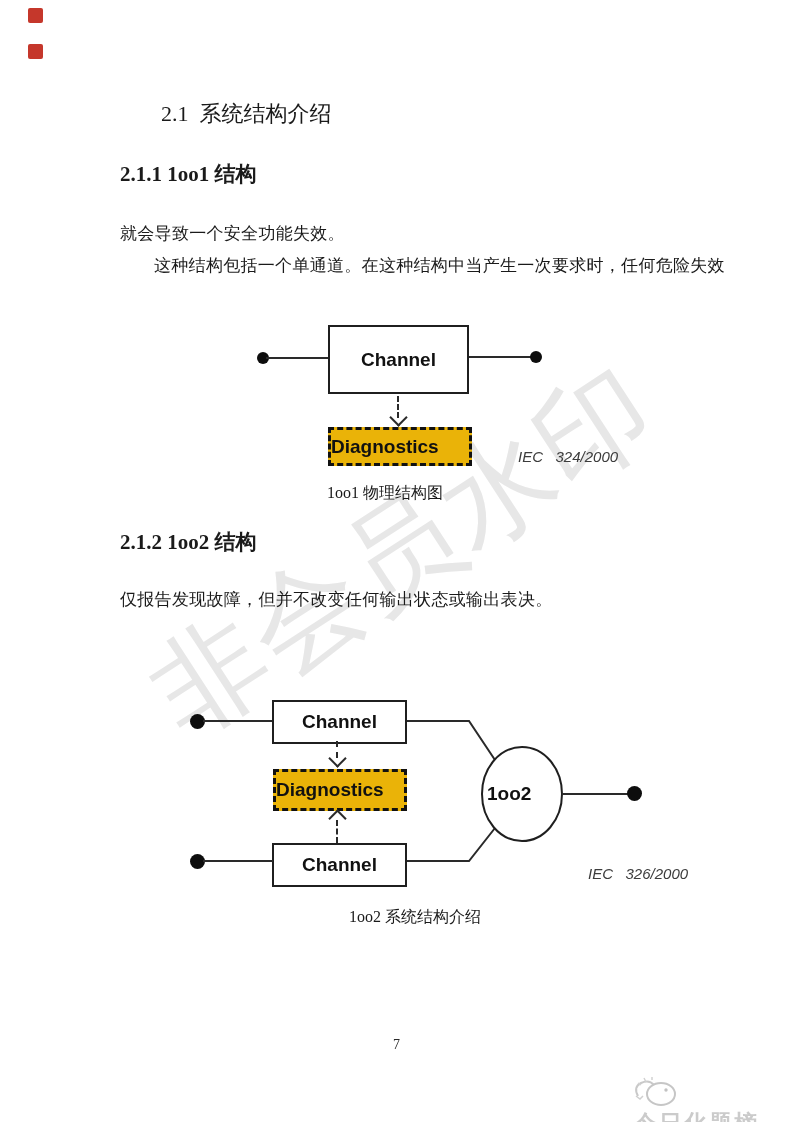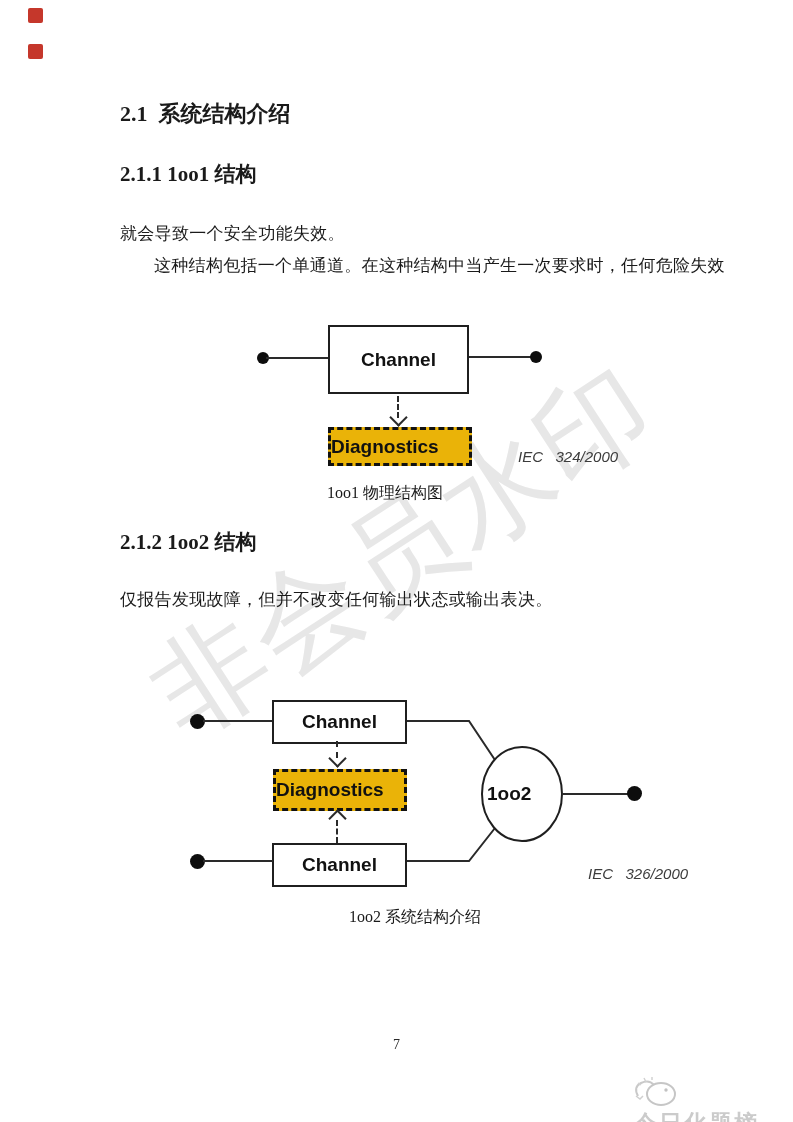--- a/index.html
+++ b/index.html
@@ -20,21 +20,21 @@
     font-size:112px;
     font-weight:400;
     letter-spacing:2px;
     white-space:pre;
     color:#e7e7e7;
     z-index:0;
     font-family:"Liberation Sans","DejaVu Sans",sans-serif;
   }
   .content{position:relative;z-index:1;}
   .red-mark{position:absolute;width:15px;height:15px;background:#c5372b;border-radius:2px;}
-  .h1{font-size:22px;font-weight:700;white-space:pre;font-family:"Liberation Serif","DejaVu Sans",serif;}
+  .h1{font-size:22px;font-weight:400;white-space:pre;font-family:"Liberation Serif","DejaVu Sans",serif;margin-left:41px;}
   .h2{font-size:21px;font-weight:700;white-space:pre;font-family:"Liberation Serif","DejaVu Sans",serif;}
   .bodyline{font-size:17px;line-height:32px;white-space:pre;letter-spacing:0.3px;}
   .indent{padding-left:34px;}
   .box{
     background:#ffffff;
     border:2px solid #1f1f1f;
     display:flex;align-items:center;justify-content:center;
   }
   .dashedbox{
     background:#eab308;

